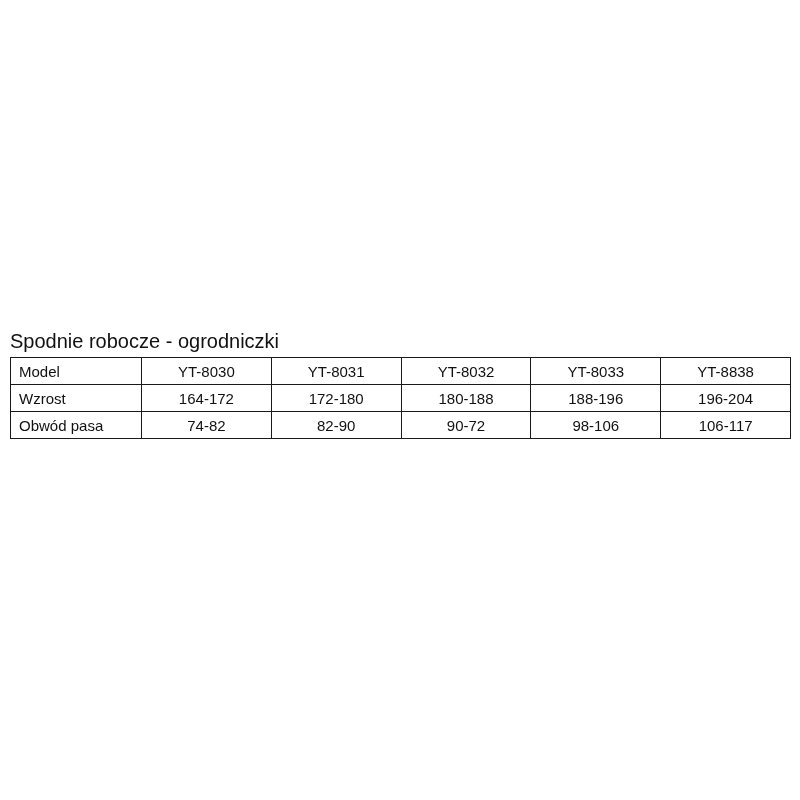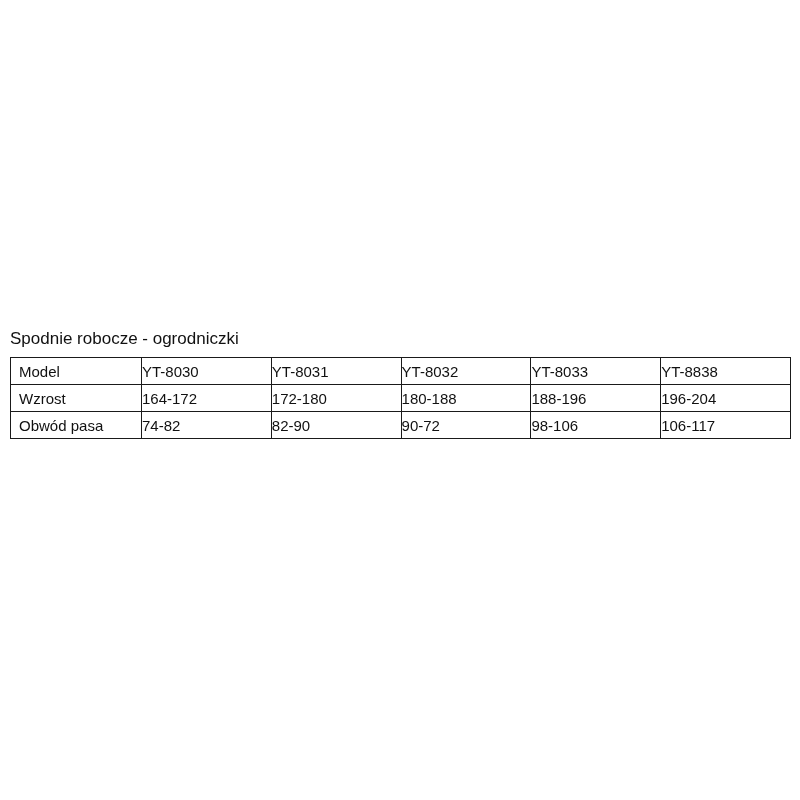--- a/index.html
+++ b/index.html
@@ -9,37 +9,38 @@
     height: 800px;
     background: var(--background, #ffffff);
     font-family: "Liberation Sans", sans-serif;
     color: var(--text, #111111);
     overflow: hidden;
   }
   .title {
     position: absolute;
     left: 10px;
     top: 329px;
-    font-size: 17px;
+    font-size: 20px;
     line-height: 1.2;
     white-space: nowrap;
     text-align: center;
   }
   table.size-table {
     position: absolute;
     left: 10px;
     top: 357px;
     width: 781px;
     border-collapse: collapse;
     table-layout: fixed;
   }
   table.size-table td {
     border: 1px solid var(--border, #1a1a1a);
     height: 26px;
     padding: 0;
+    text-align: center;
     vertical-align: middle;
     font-size: 15px;
     line-height: 1;
     white-space: nowrap;
     overflow: hidden;
   }
   table.size-table td.label {
     text-align: left;
     padding-left: 8px;
   }

